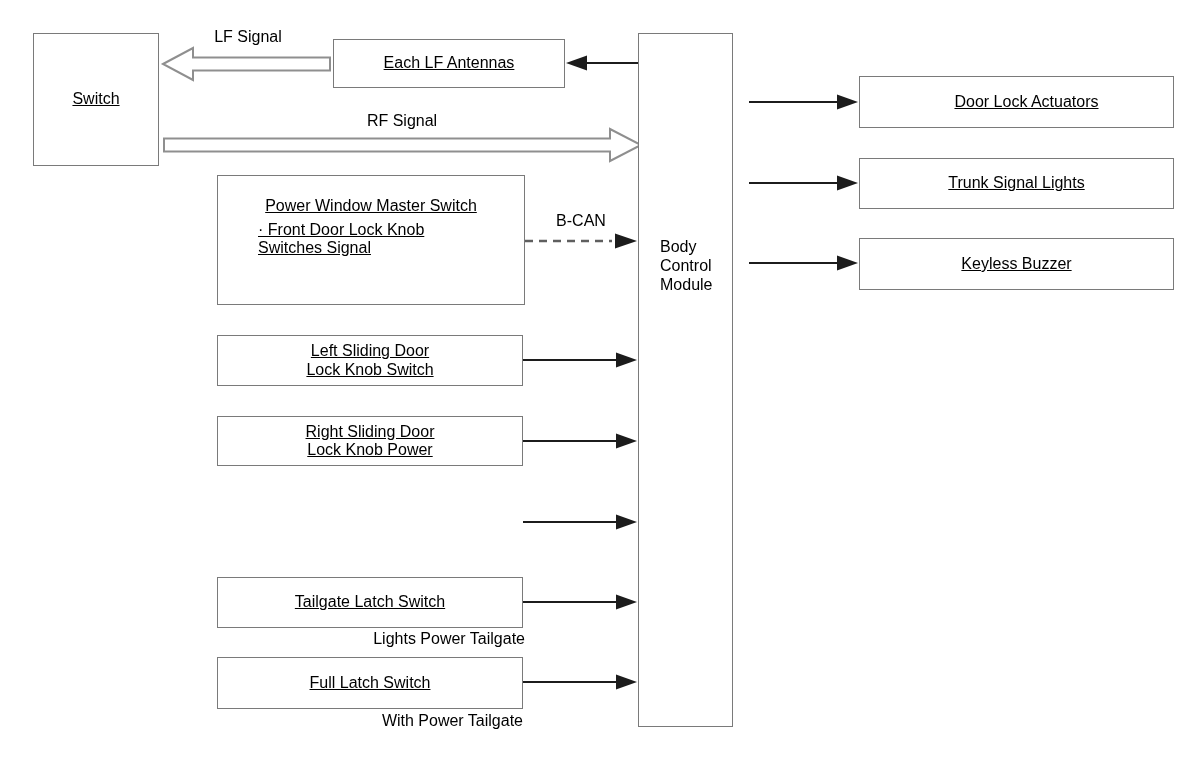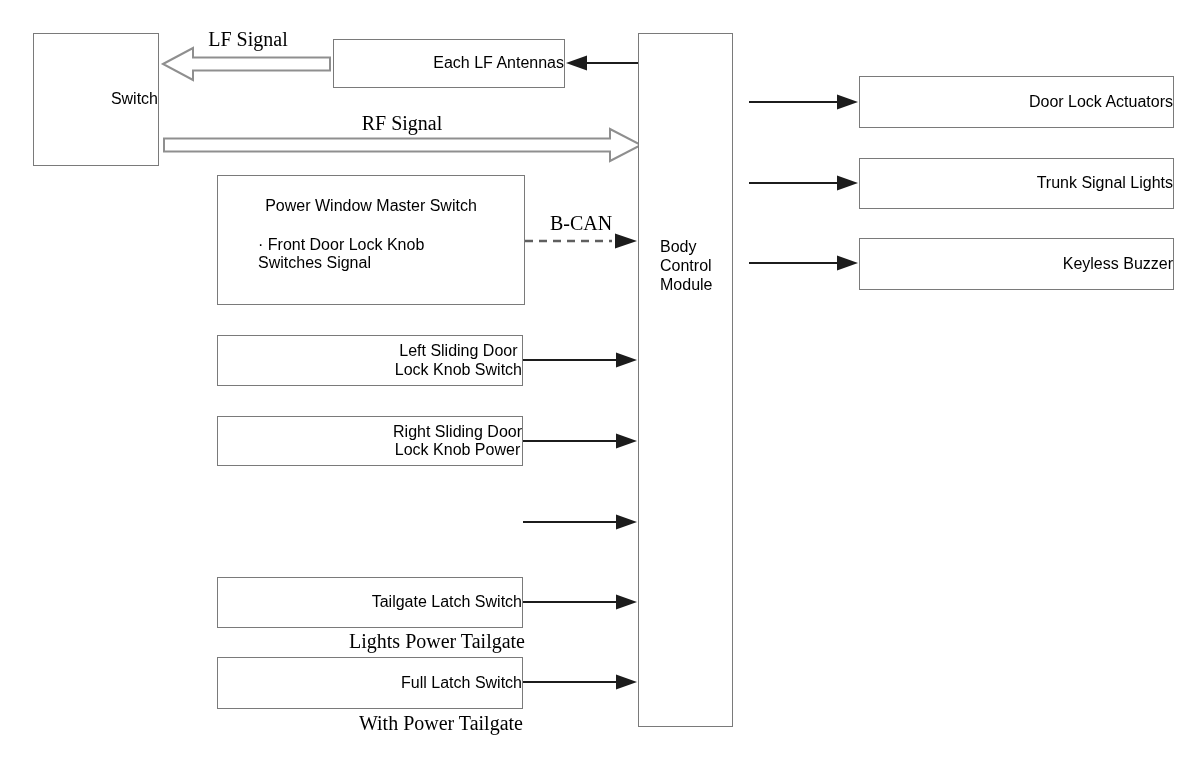--- a/index.html
+++ b/index.html
@@ -22,42 +22,42 @@
     height: 758px;
     background: var(--background);
     overflow: hidden;
   }
   .box {
     position: absolute;
     background: #ffffff;
     border: 1.5px solid var(--box-border);
     display: flex;
     align-items: center;
-    justify-content: flex-end;
+    justify-content: center;
     text-align: center;
     font-size: 16px;
     line-height: 1.13;
     color: var(--text);
+    text-decoration: underline;
   }
   .pre { white-space: pre-line; }
   .lbl {
     position: absolute;
-    font-size: 20px;
+    font-size: 16px;
     color: var(--text);
-    font-family: Liberation Serif, serif;
   }
   .center { text-align: center; }
   .right { text-align: right; }
   
   .remote          { left: 33px;  top: 33px;  width: 126px; height: 133px; }
   .each-lf         { left: 333px; top: 39px;  width: 232px; height: 49px; }
   .pwms            { left: 217px; top: 175px; width: 308px; height: 130px;
                      display: block; text-align: center; }
   .pwms .pwms-title { padding-top: 21px; }
-  .pwms .pwms-detail { margin-top: 21px; text-align: left; padding-left: 40px; }
+  .pwms .pwms-detail { margin-top: 6px; text-align: left; padding-left: 40px; }
   .left-slide      { left: 217px; top: 335px; width: 306px; height: 51px; }
   .right-slide     { left: 217px; top: 416px; width: 306px; height: 50px; }
   .door-sw         { left: 217px; top: 496px; width: 306px; height: 53px; }
   .tailgate        { left: 217px; top: 577px; width: 306px; height: 51px; }
   .full-latch      { left: 217px; top: 657px; width: 306px; height: 52px; }
   .bcm             { left: 638px; top: 33px;  width: 95px; height: 694px;
                      display: block; }
   .bcm .bcm-label  { position: absolute; left: 21px; top: 203px;
                      text-align: left; line-height: 1.2; }
   .dla             { left: 859px; top: 76px;  width: 315px; height: 52px; padding-left: 20px; }

